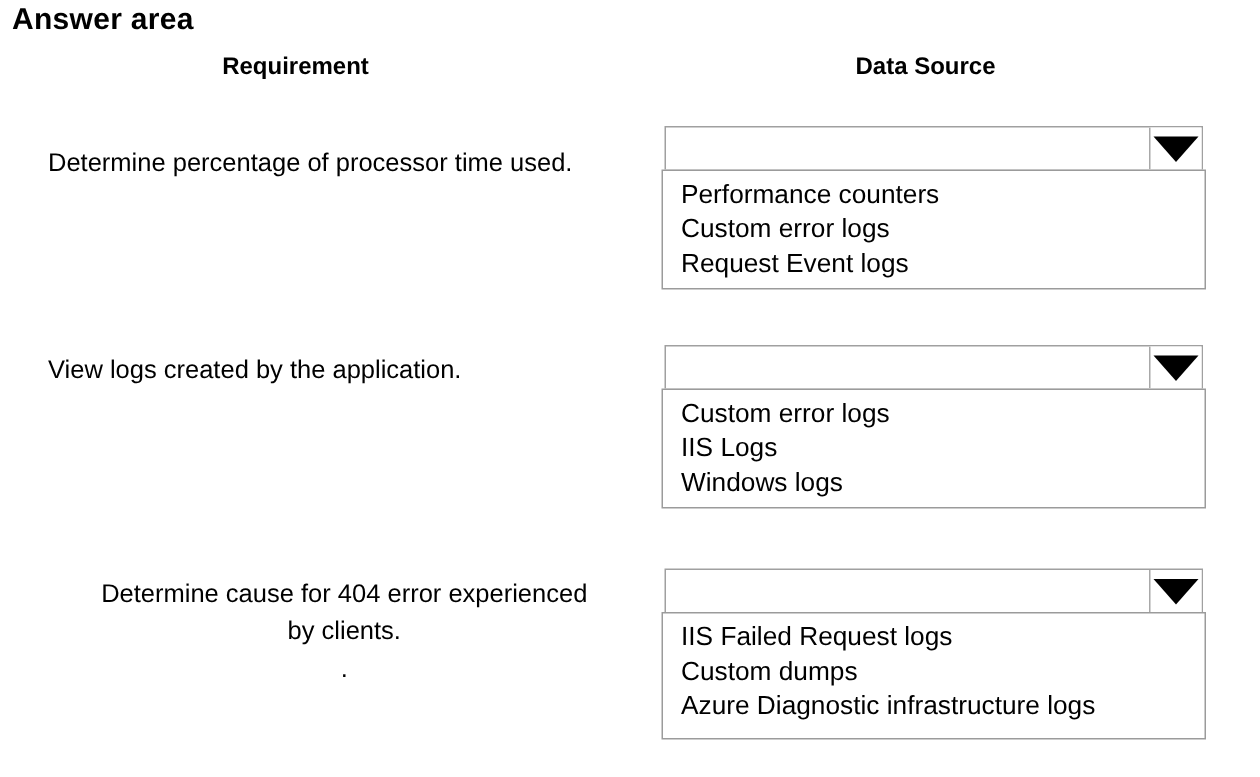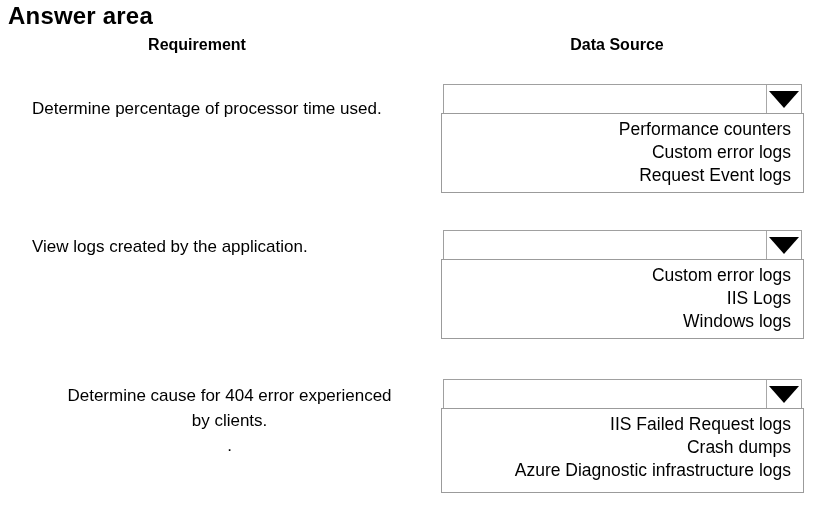--- a/index.html
+++ b/index.html
@@ -8,21 +8,21 @@
   .page {
     position: relative;
     width: 840px;
     height: 518px;
     background: #ffffff;
     overflow: hidden;
   }
   .title {
     position: absolute;
     left: 8px; top: 2px;
-    font-size: 24px;
+    font-size: 20px;
     font-weight: 700;
     letter-spacing: 0.2px;
   }
   .col-header {
     position: absolute;
     top: 36px;
     width: 200px;
     text-align: center;
     font-size: 16px;
     font-weight: 700;
@@ -82,21 +82,20 @@
 
   .options {
     position: absolute;
     left: 441px;
     width: 363px;
     background: #ffffff;
     border: 1px solid #9b9b9b;
     padding: 4px 12px 5px 12px;
     font-size: 17.5px;
     line-height: 23px;
-    text-align: right;
   }
   .o1 { top: 113px; }
   .o2 { top: 259px; }
   .o3 { top: 408px; padding-bottom: 10px; }
   .opt { white-space: nowrap; cursor: default; }
 </style>
 </head>
 <body>
 
 <div class="page">
@@ -136,17 +135,17 @@
 by clients.
 .</div>
   <div class="select s3">
     <span class="sel-value"></span>
     <span class="arrow-cell">
       <span class="tri"></span>
     </span>
   </div>
   <div class="options o3">
     <div class="opt">IIS Failed Request logs</div>
-    <div class="opt">Crash dumps</div>
+    <div class="opt">Custom dumps</div>
     <div class="opt">Azure Diagnostic infrastructure logs</div>
   </div>
 
 </div>
 
 </body></html>

